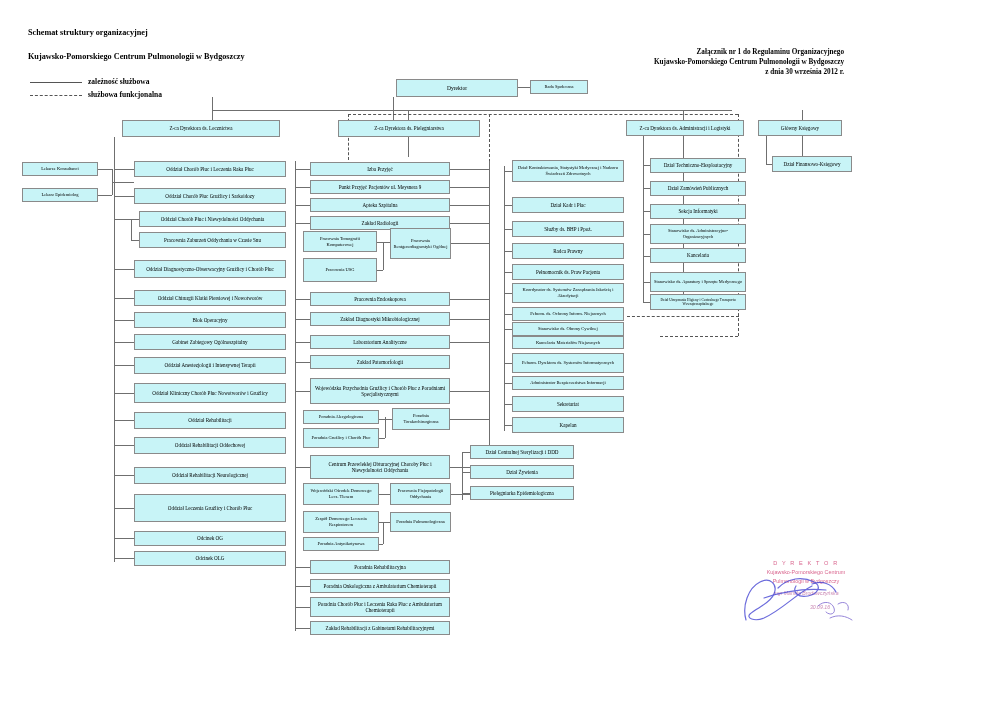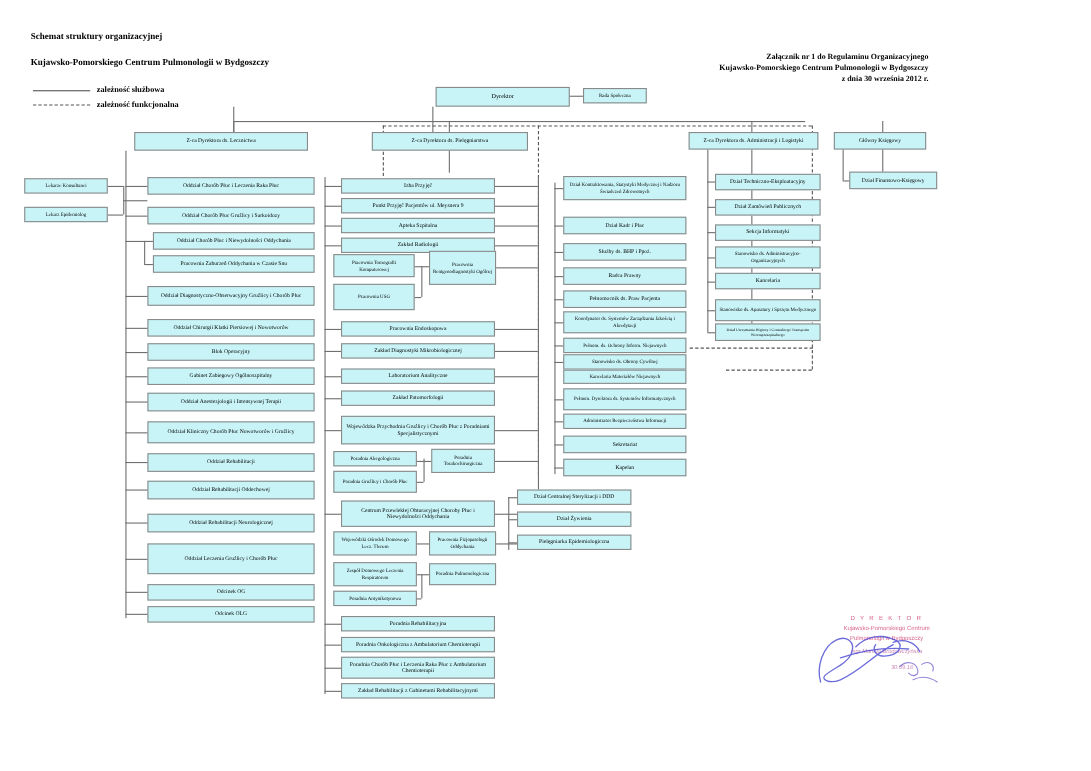--- a/index.html
+++ b/index.html
@@ -118,21 +118,21 @@
   <div class="hdr" style="left:28px; top:28px;">Schemat struktury organizacyjnej</div>
   <div class="hdr" style="left:28px; top:52px;">Kujawsko-Pomorskiego Centrum Pulmonologii w Bydgoszczy</div>
 
   <div class="hdr-right" style="right:148px; top:48px;">Załącznik nr 1 do Regulaminu Organizacyjnego</div>
   <div class="hdr-right" style="right:148px; top:58px;">Kujawsko-Pomorskiego Centrum Pulmonologii w Bydgoszczy</div>
   <div class="hdr-right" style="right:148px; top:68px;">z dnia 30 września 2012 r.</div>
 
   <div class="legend-solid" style="left:30px; top:82px; width:52px;"></div>
   <div class="legend-label" style="left:88px; top:77px;">zależność służbowa</div>
   <div class="legend-dash" style="left:30px; top:95px; width:52px;"></div>
-  <div class="legend-label" style="left:88px; top:90px;">zależność funkcjonalna</div>
+  <div class="legend-label" style="left:88px; top:90px;">służbowa funkcjonalna</div>
 
   <div class="node big" style="left:396px; top:79px; width:122px; height:18px;">Dyrektor</div>
   <div class="node sm" style="left:530px; top:80px; width:58px; height:14px;">Rada Społeczna</div>
   <div class="ln h" style="left:518px; top:87px; width:12px;"></div>
 
   <div class="ln v" style="left:212px; top:97px; height:24px;"></div>
   <div class="ln v" style="left:393px; top:97px; height:24px;"></div>
   <div class="ln h" style="left:212px; top:110px; width:520px;"></div>
   <div class="ln v" style="left:683px; top:110px; height:11px;"></div>
   <div class="ln v" style="left:802px; top:110px; height:11px;"></div>

